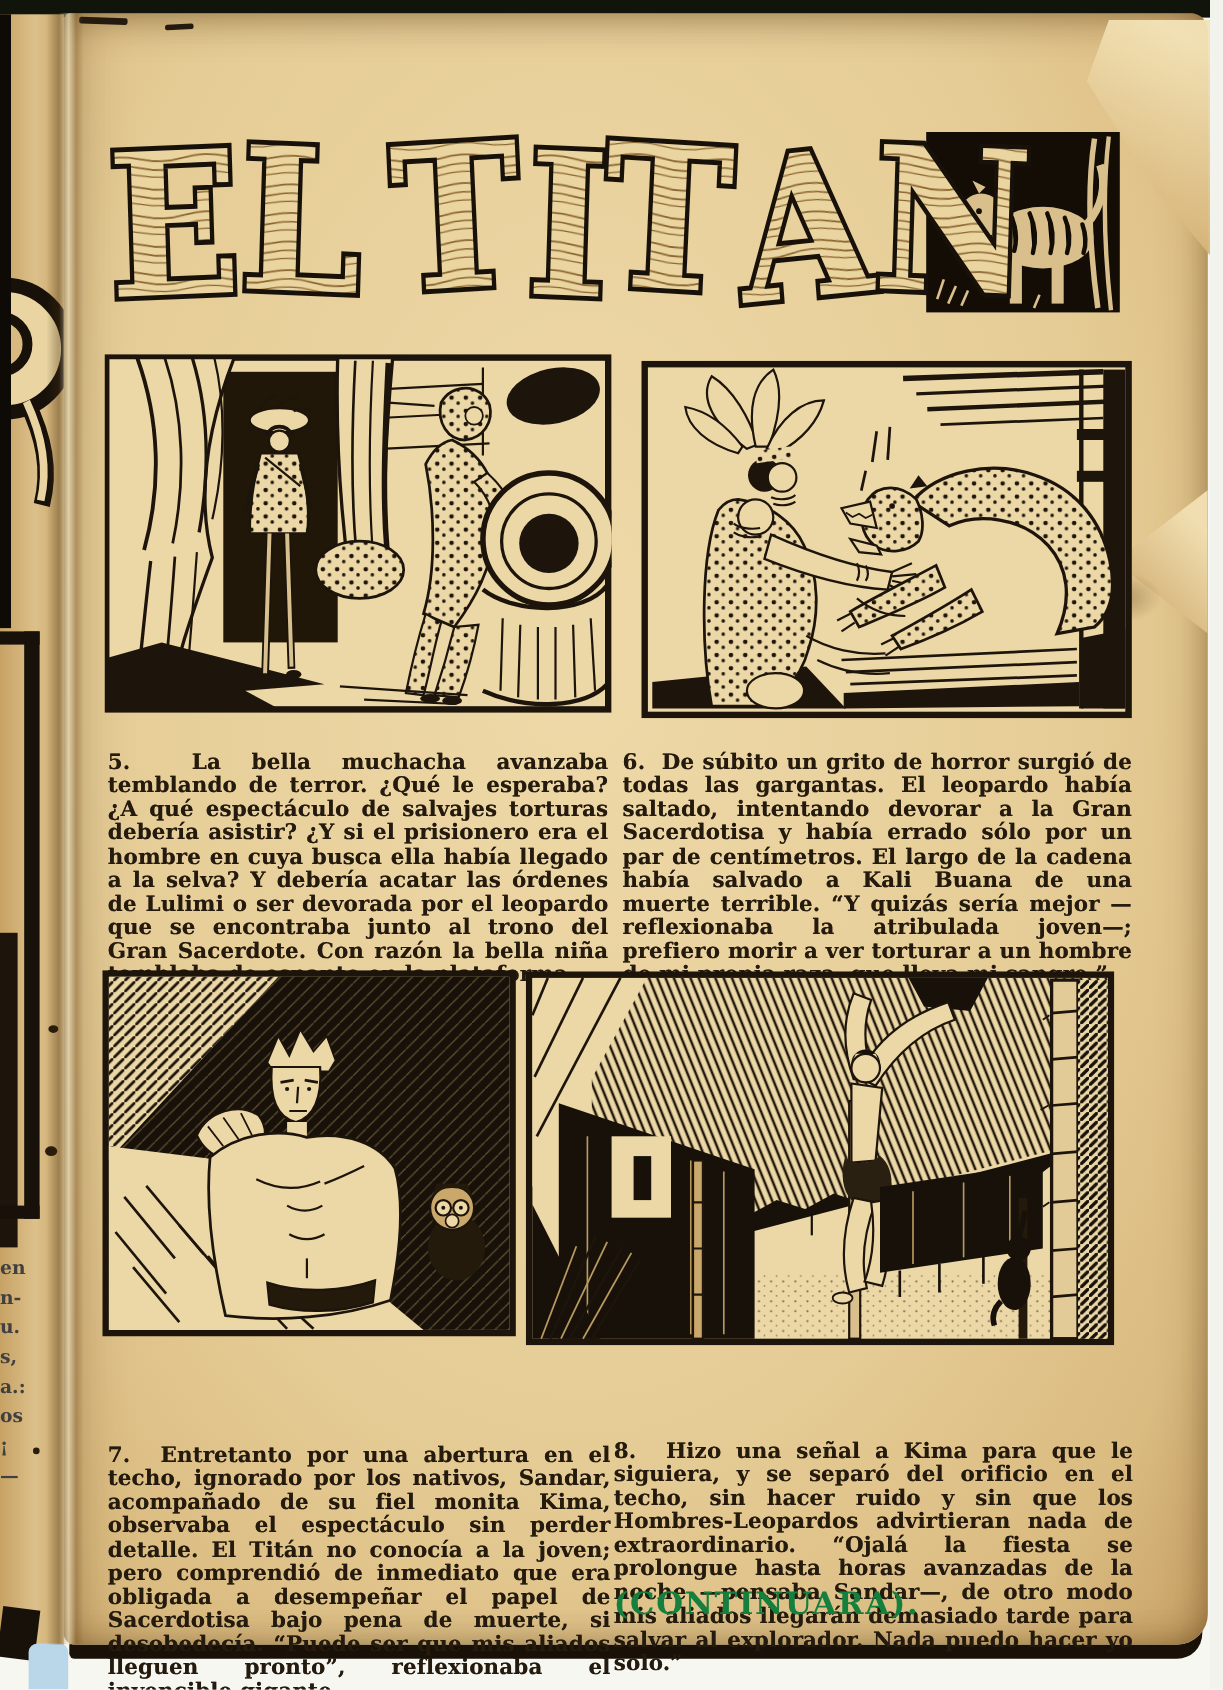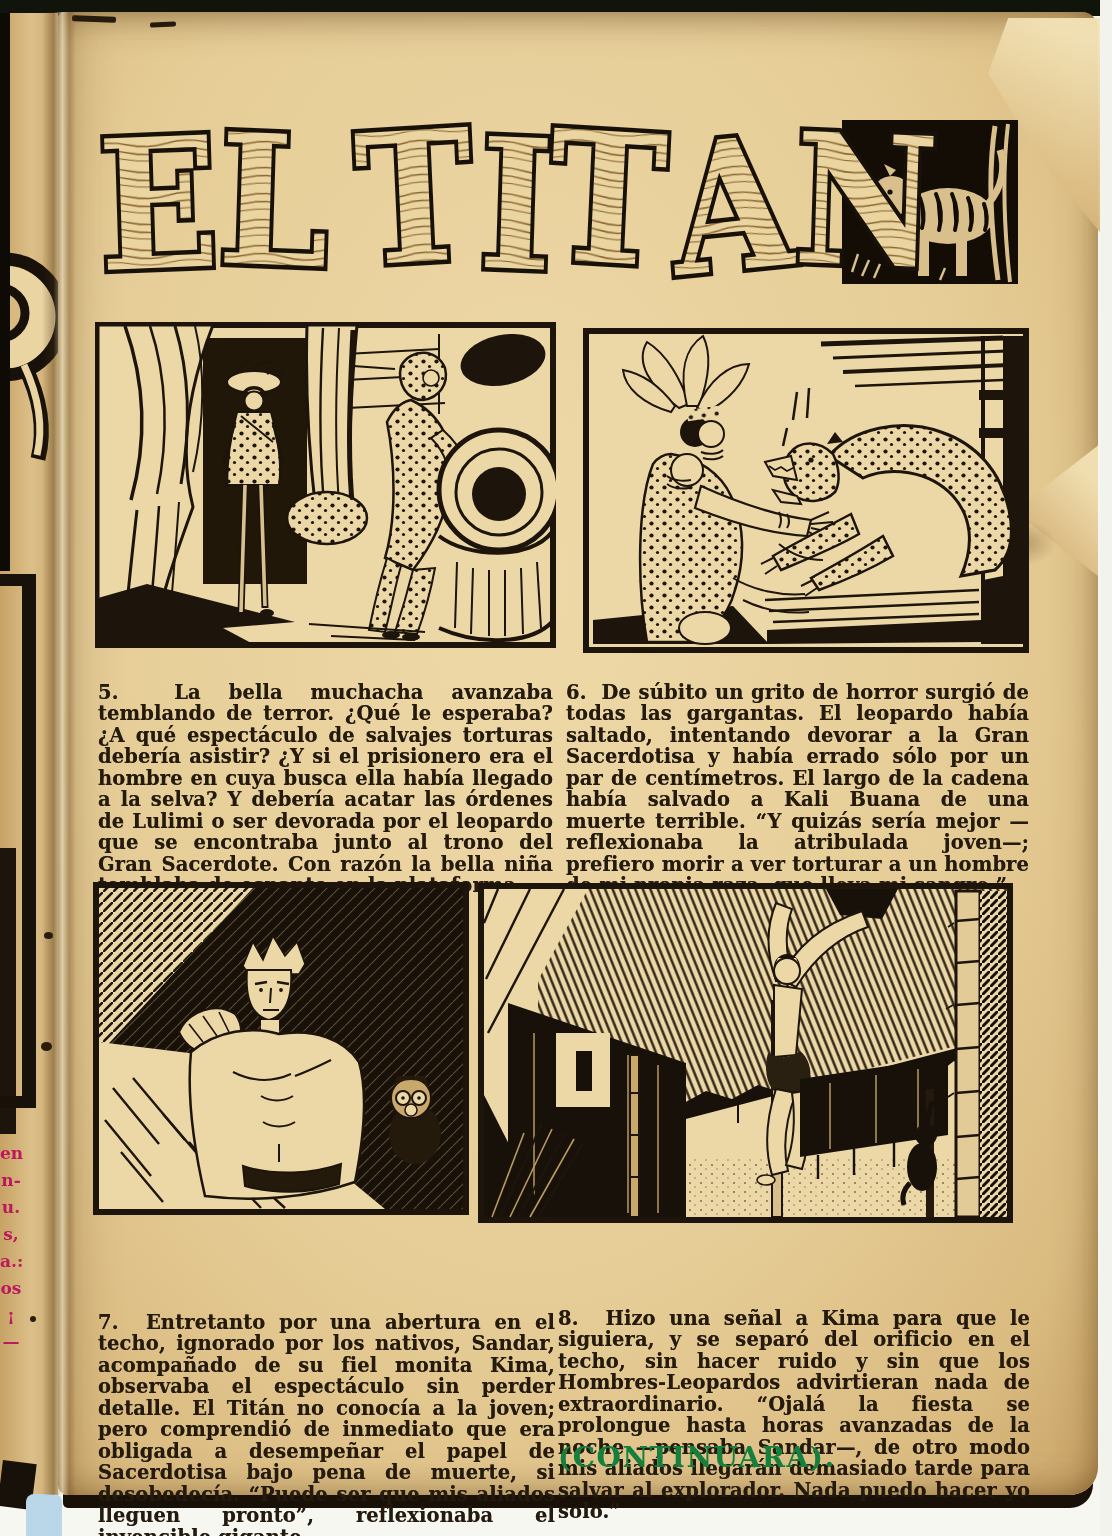--- a/index.html
+++ b/index.html
@@ -15,21 +15,21 @@
   
   .prev-page{left:0;top:13px;width:58px;height:1486px;
     background:linear-gradient(90deg,#c7a265 0%,#dcc08a 55%,#c9a76b 100%);}
   .binding-black{left:0;top:13px;width:10px;height:558px;background:#0e0b06;}
   .prev-art{left:0;top:848px;width:16px;height:286px;background:#1d150b;}
   .prev-frame-bar{left:22px;top:574px;width:14px;height:534px;background:#17110a;}
   .prev-frame-stub-top{left:0;top:574px;width:36px;height:12px;background:#17110a;}
   .prev-frame-stub-bot{left:0;top:1096px;width:36px;height:12px;background:#17110a;}
   .prev-bottom-art{left:0;top:1462px;width:34px;height:46px;background:#17110a;transform:rotate(7deg);}
   .edge-fragments{left:0;top:1140px;width:22px;font-size:17px;font-weight:bold;
-    color:#be185d;line-height:27px;text-align:center;}
+    color:#404040;line-height:27px;text-align:left;}
   .edge-fragments span{display:block;}
   
   .page{left:58px;top:12px;width:1040px;height:1483px;
     background:radial-gradient(ellipse at 45% 38%,#eed9a8 0%,#e6cd97 55%,#dabb80 84%,#c8a266 100%);
     border-radius:6px 16px 28px 10px;
     box-shadow:0 18px 0 -5px #191107,
       inset 26px 0 55px -26px rgba(88,55,14,.55),
       inset -20px 0 44px -24px rgba(88,55,14,.5),
       inset 0 22px 42px -26px rgba(88,55,14,.55),
       inset 0 -16px 34px -22px rgba(88,55,14,.4);}

